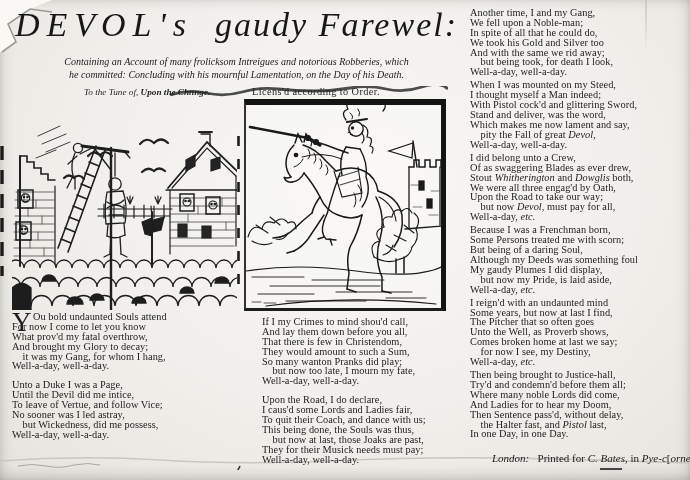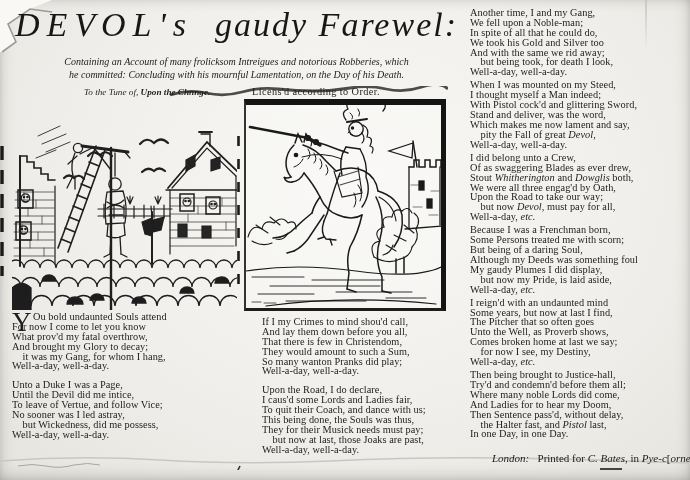--- a/index.html
+++ b/index.html
@@ -395,29 +395,30 @@
         <div class="line">Well-a-day, well-a-day.</div>
       </div>
     </div>
   <div class="col col-mid">
       <div class="stanza">
         <div class="line">If I my Crimes to mind shou'd call,</div>
         <div class="line">And lay them down before you all,</div>
         <div class="line">That there is few in Christendom,</div>
         <div class="line">They would amount to such a Sum,</div>
         <div class="line">So many wanton Pranks did play;</div>
+        <div class="line">    but now too late, I mourn my fate,</div>
         <div class="line">Well-a-day, well-a-day.</div>
       </div>
       <div class="stanza">
         <div class="line">Upon the Road, I do declare,</div>
         <div class="line">I caus'd some Lords and Ladies fair,</div>
         <div class="line">To quit their Coach, and dance with us;</div>
         <div class="line">This being done, the Souls was thus,</div>
+        <div class="line">    but now at last, those Joaks are past,</div>
         <div class="line">They for their Musick needs must pay;</div>
-        <div class="line">    but now at last, those Joaks are past,</div>
         <div class="line">Well-a-day, well-a-day.</div>
       </div>
     </div>
   <div class="col col-right">
       <div class="stanza">
         <div class="line">Another time, I and my Gang,</div>
         <div class="line">We fell upon a Noble-man;</div>
         <div class="line">In spite of all that he could do,</div>
         <div class="line">We took his Gold and Silver too</div>
         <div class="line">And with the same we rid away;</div>

